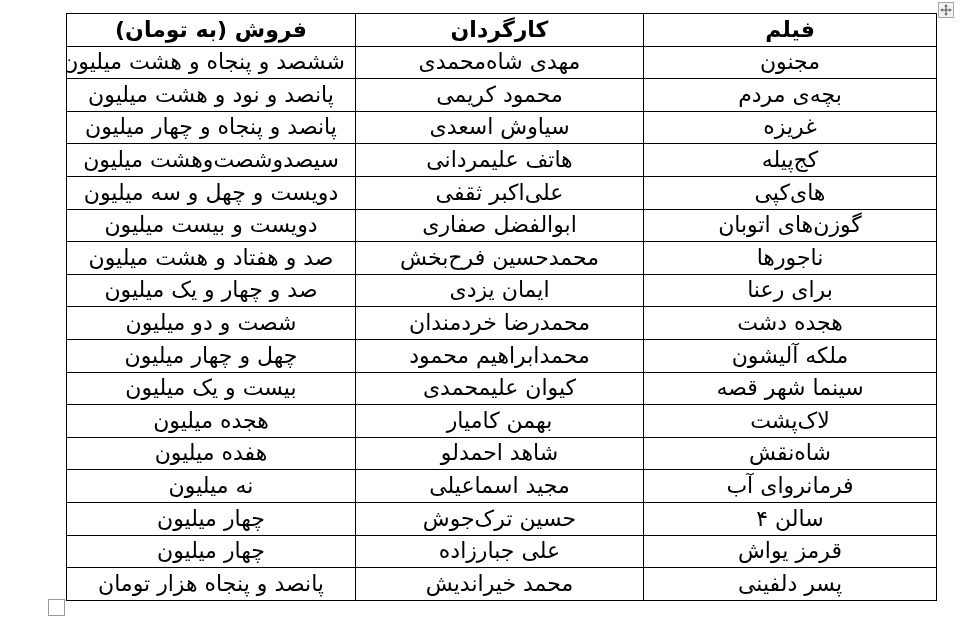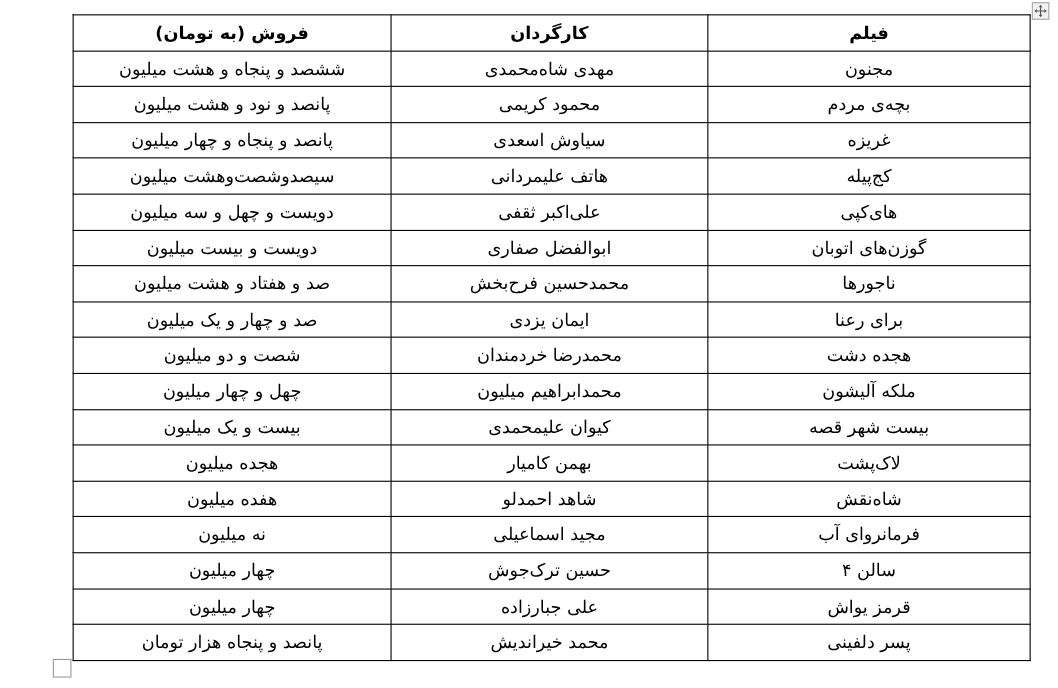--- a/index.html
+++ b/index.html
@@ -30,21 +30,21 @@
     border-collapse: collapse;
     table-layout: fixed;
     direction: rtl;
   }
   table.films col.c-film { width: 293px; }
   table.films col.c-director { width: 288px; }
   table.films col.c-sales { width: 289px; }
   table.films th, table.films td {
     border: 1.5px solid var(--border);
     height: 32.6px;
-    font-size: 16px;
+    font-size: 22px;
     line-height: 1.1;
     vertical-align: middle;
     padding: 2px 10px;
     white-space: nowrap;
     overflow: hidden;
   }
   table.films th {
     font-weight: bold;
     text-align: center;
   }
@@ -151,25 +151,25 @@
     <td>ایمان یزدی</td>
     <td>صد و چهار و یک میلیون</td>
   </tr>
         <tr>
     <td>هجده دشت</td>
     <td>محمدرضا خردمندان</td>
     <td>شصت و دو میلیون</td>
   </tr>
         <tr>
     <td>ملکه آلیشون</td>
-    <td>محمدابراهیم میلیون</td>
+    <td>محمدابراهیم محمود</td>
     <td>چهل و چهار میلیون</td>
   </tr>
         <tr>
-    <td>بیست شهر قصه</td>
+    <td>سینما شهر قصه</td>
     <td>کیوان علیمحمدی</td>
     <td>بیست و یک میلیون</td>
   </tr>
         <tr>
     <td>لاک‌پشت</td>
     <td>بهمن کامیار</td>
     <td>هجده میلیون</td>
   </tr>
         <tr>
     <td>شاه‌نقش</td>

